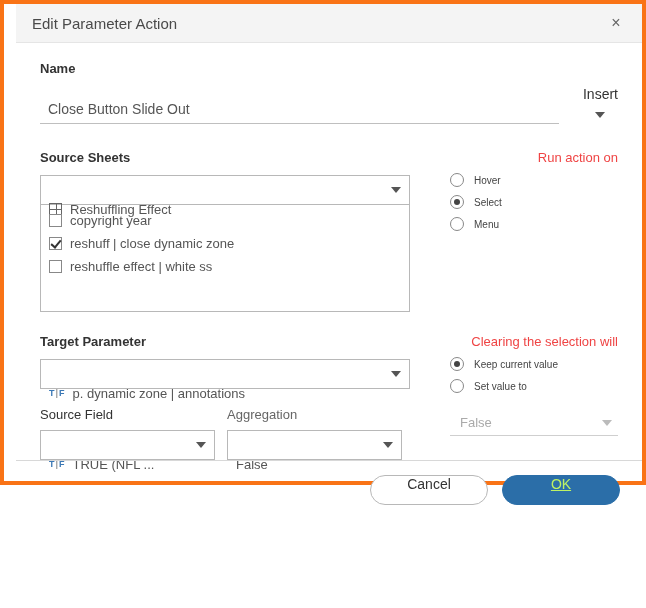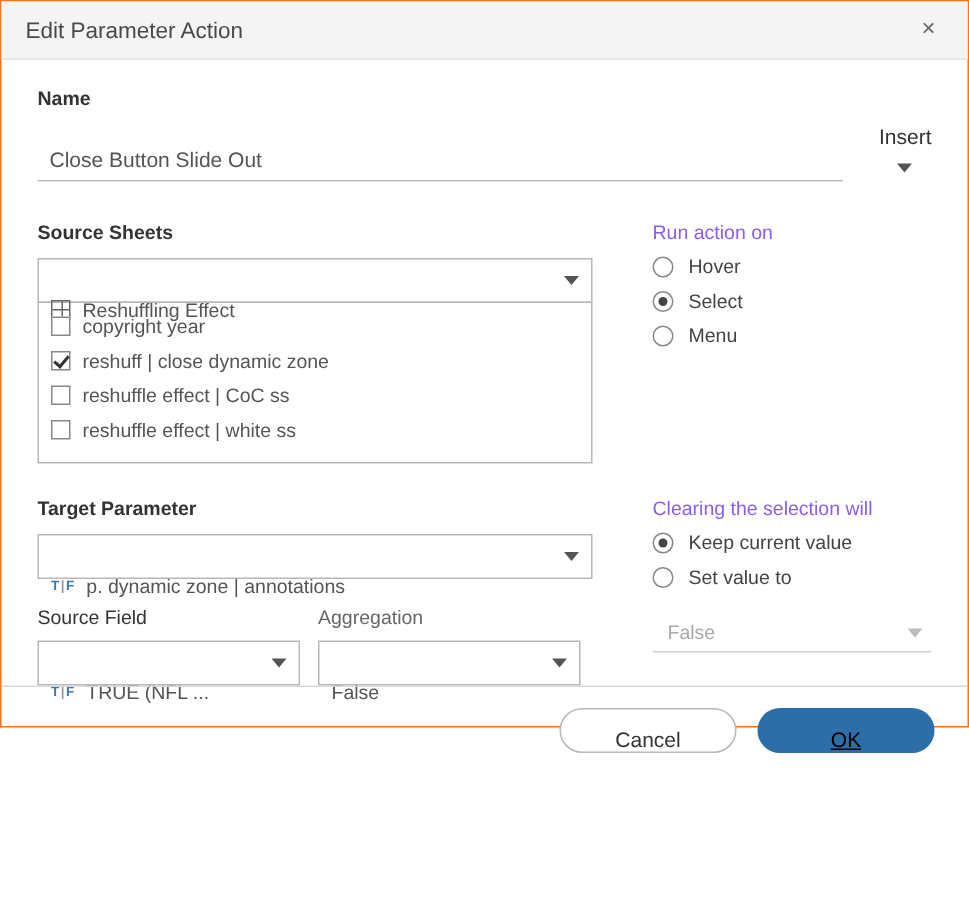--- a/index.html
+++ b/index.html
@@ -1,17 +1,17 @@
 <!DOCTYPE html>
 <html><head>
 <meta charset="utf-8">
 <style>
   * { box-sizing: border-box; margin: 0; padding: 0; }
   body { font-family: -apple-system, BlinkMacSystemFont, "Segoe UI", Arial, sans-serif; font-size: 13px; color: #333; background: #fff; width: 646px; height: 608px; overflow: hidden; }
-  .dialog { width: 646px; height: 485px; border: 1px solid #f97316; background: #fff; display: flex; flex-direction: column; }
+  .dialog { width: 646px; height: 485px; border: 4px solid #f97316; background: #fff; display: flex; flex-direction: column; padding-left: 12px; }
   .header { background: #f4f4f4; padding: 10px 16px; display: flex; justify-content: space-between; align-items: center; border-bottom: 1px solid #e5e5e5; }
   .header-title { font-size: 15px; color: #4a4a4a; }
   .close-x { font-size: 16px; color: #666; cursor: pointer; width: 20px; text-align: center; }
   .body { padding: 18px 24px 0 24px; flex: 1; }
   .section-label { font-weight: 600; font-size: 13px; margin-bottom: 10px; color: #333; }
   .name-row { display: flex; align-items: flex-end; gap: 24px; margin-bottom: 26px; }
   .name-input { flex: 1; border: none; border-bottom: 1px solid #bfbfbf; background: transparent; font-size: 14px; padding: 6px 0 6px 8px; color: #555; outline: none; }
   .insert-btn { display: flex; align-items: center; gap: 10px; font-size: 14px; color: #333; cursor: pointer; padding-bottom: 6px; flex-direction: column; }
   .caret-down { width: 0; height: 0; border-left: 5px solid transparent; border-right: 5px solid transparent; border-top: 6px solid #555; }
   .two-col { display: flex; gap: 40px; }
@@ -24,34 +24,34 @@
   .grid-icon::before { left: 50%; top: 0; bottom: 0; width: 1px; }
   .grid-icon::after { top: 50%; left: 0; right: 0; height: 1px; }
   .tf-icon { font-size: 9px; font-weight: bold; color: #3b78b5; letter-spacing: 0; }
   .tf-icon .divider { color: #999; margin: 0 1px; }
   .listbox { width: 100%; height: 108px; border: 1px solid #b8b8b8; border-top: 1px solid #b8b8b8; margin-top: -1px; overflow-y: scroll; padding: 4px 0; }
   .list-item { display: flex; align-items: center; gap: 8px; padding: 4px 8px; font-size: 13px; color: #555; }
   .chk { width: 13px; height: 13px; border: 1px solid #888; background: #fff; position: relative; flex-shrink: 0; }
   .chk.checked::after { content: ""; position: absolute; left: 3px; top: 0px; width: 4px; height: 8px; border: solid #333; border-width: 0 2px 2px 0; transform: rotate(40deg); }
   .radio { width: 14px; height: 14px; border: 1px solid #888; border-radius: 50%; background: #fff; position: relative; flex-shrink: 0; }
   .radio.checked::after { content: ""; position: absolute; left: 3px; top: 3px; width: 6px; height: 6px; background: #444; border-radius: 50%; }
-  .radio-row { display: flex; align-items: center; gap: 10px; margin: 8px 0; font-size: 13px; color: #444; }
-  .right-label { font-size: 13px; color: #8b5cf6; margin-bottom: 8px; }
+  .radio-row { display: flex; align-items: center; gap: 10px; margin: 8px 0; font-size: 10px; color: #444; }
+  .right-label { font-size: 13px; color: #ef4444; margin-bottom: 8px; text-align: right; }
   .target-section { margin-top: 22px; display: flex; gap: 40px; }
   .target-left { width: 370px; }
   .clearing-right { flex: 1; }
   .sf-row { margin-top: 18px; display: flex; gap: 12px; }
   .sf-col { width: 175px; }
   .sf-label { font-size: 13px; color: #333; margin-bottom: 8px; }
   .sf-label.light { color: #666; }
   .disabled-select { width: 100%; height: 26px; border-bottom: 1px solid #cfcfcf; display: flex; align-items: center; justify-content: space-between; padding: 0 6px 0 10px; color: #aaa; font-size: 13px; margin-top: 17px; }
   .footer { border-top: 1px solid #d8d8d8; padding: 14px 22px; display: flex; justify-content: flex-end; gap: 14px; }
-  .btn { width: 118px; height: 30px; display: flex; align-items: flex-end; justify-content: center; font-size: 14px; cursor: pointer; border-radius: 15px; }
+  .btn { width: 118px; height: 30px; display: flex; align-items: flex-start; justify-content: center; font-size: 14px; cursor: pointer; border-radius: 15px; }
   .btn-cancel { border: 1px solid #b8b8b8; background: #fff; color: #333; }
-  .btn-ok { background: #2b6ea8; color: #000000; border: 1px solid #2b6ea8; text-decoration: underline; }
+  .btn-ok { background: #2b6ea8; color: #bef264; border: 1px solid #2b6ea8; text-decoration: underline; }
   
   .listbox::-webkit-scrollbar { width: 14px; }
   .listbox::-webkit-scrollbar-thumb { background: #bdbdbd; }
   .listbox::-webkit-scrollbar-track { background: #f0f0f0; }
 </style>
 </head>
 <body>
 
 <div class="dialog">
 
@@ -82,24 +82,20 @@
           <span class="caret-down"></span>
         </div>
         <div class="listbox">
           <div class="list-item">
             <span class="chk"></span>
             <span>copyright year</span>
           </div>
           <div class="list-item">
             <span class="chk checked"></span>
             <span>reshuff | close dynamic zone</span>
-          </div>
-          <div class="list-item">
-            <span class="chk"></span>
-            <span>reshuffle effect | CoC ss</span>
           </div>
           <div class="list-item">
             <span class="chk"></span>
             <span>reshuffle effect | white ss</span>
           </div>
         </div>
       </div>
 
       <div class="right-col">
         <div class="right-label">Run action on</div>

